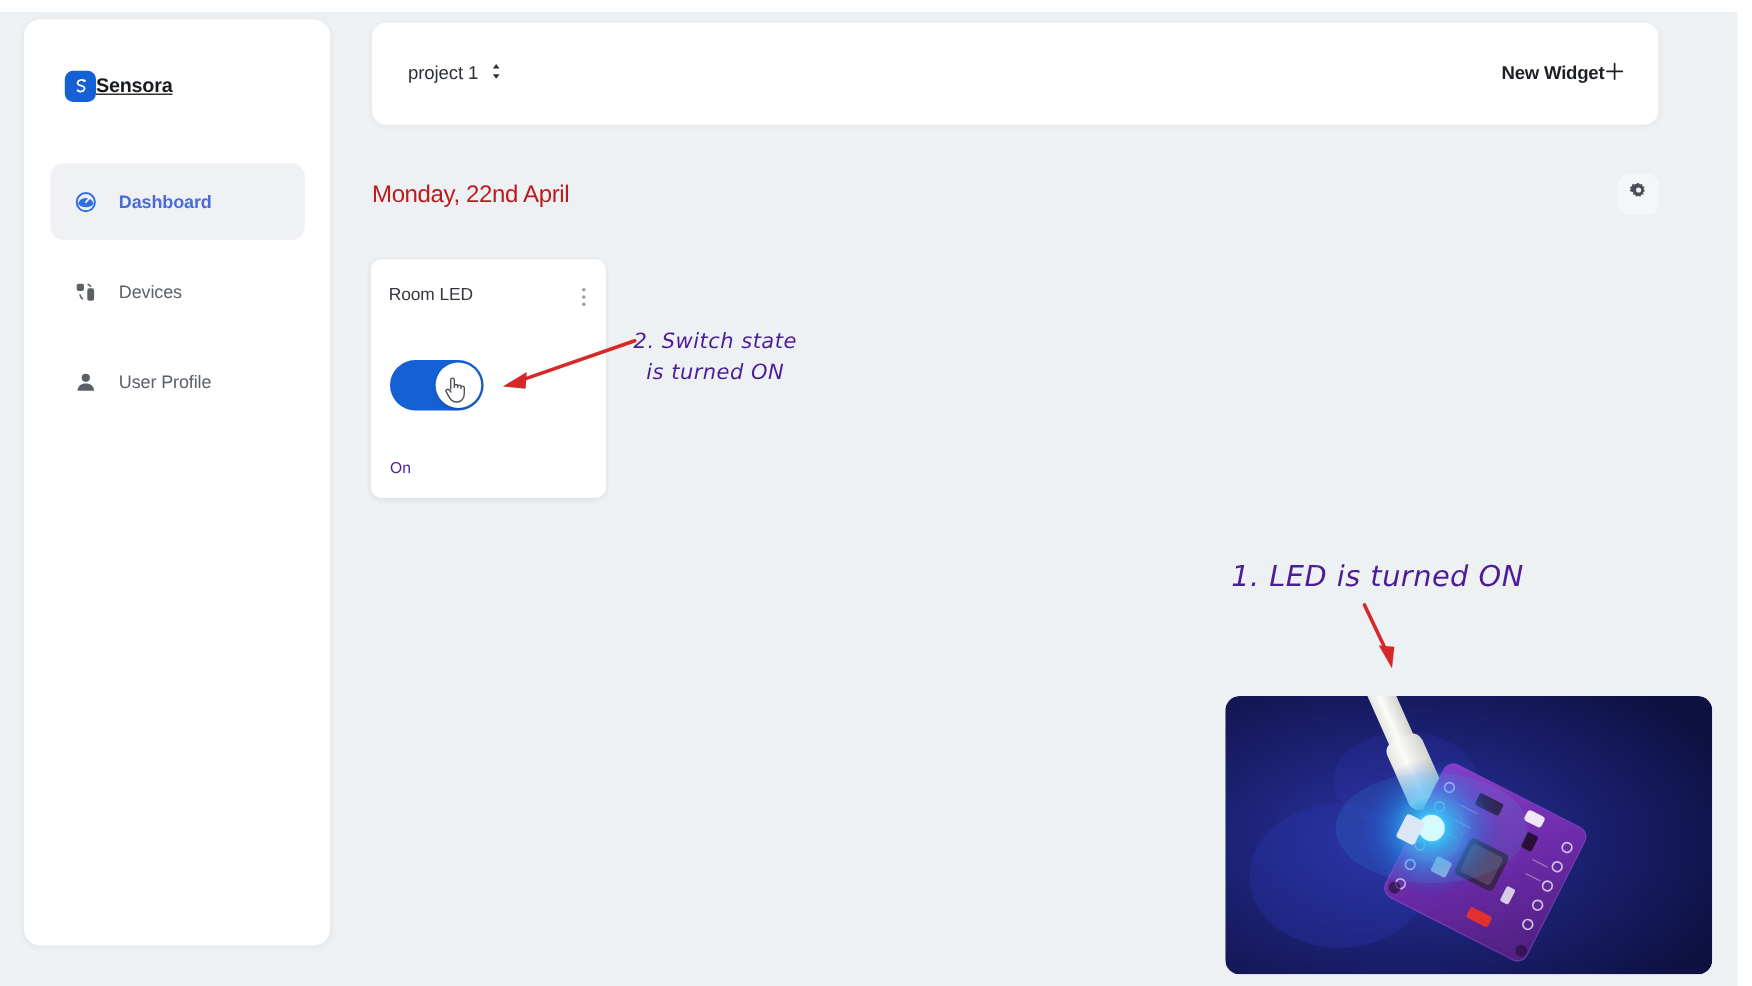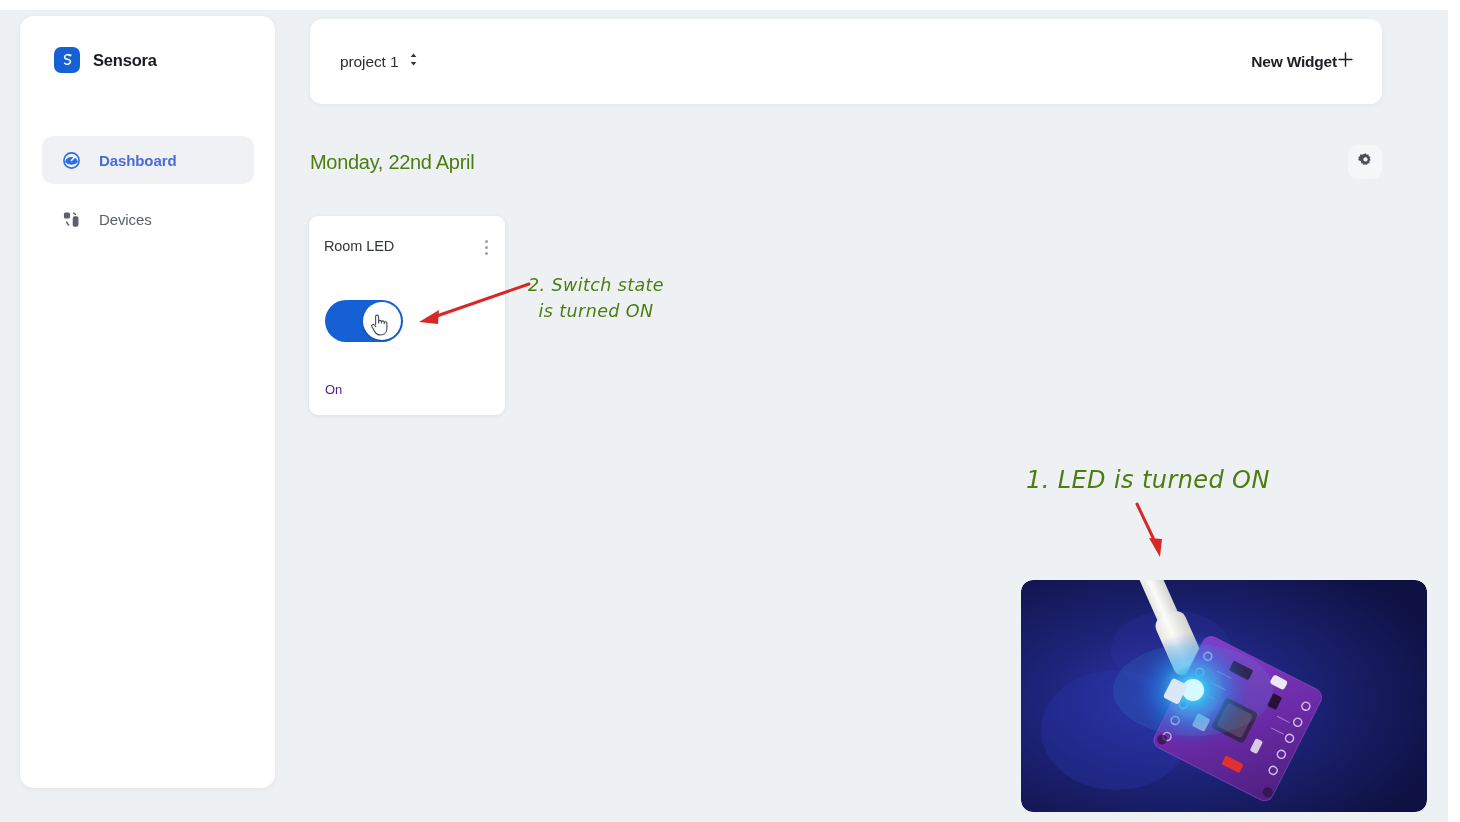--- a/index.html
+++ b/index.html
@@ -38,24 +38,24 @@
     left: 20px; top: 16px;
     width: 255px;
     height: 772px;
     background: #ffffff;
     border-radius: 14px;
     box-shadow: 0 1px 5px rgba(40,60,90,0.07);
   }
 
   .brand {
     position: absolute;
-    left: 34px; top: 31px;
-    display: flex;
-    align-items: center;
-    gap: 13px;
+    left: 34px; top: 43px;
+    display: flex;
+    align-items: center;
+    text-decoration: underline;
   }
 
   .brand-logo {
     width: 26px; height: 26px;
     border-radius: 7px;
     background: #1660d6;
     display: flex;
     align-items: center;
     justify-content: center;
   }
@@ -70,21 +70,21 @@
   .nav {
     position: absolute;
     left: 22px; top: 120px;
     width: 212px;
   }
 
   .nav-item {
     display: flex;
     align-items: center;
     gap: 18px;
-    height: 48px;
+    height: 64px;
     padding-left: 20px;
     border-radius: 11px;
     margin-bottom: 11px;
     cursor: pointer;
   }
   .nav-item.active { background: #eff1f4; }
 
   .nav-icon {
     width: 19px; height: 19px;
     display: flex;
@@ -148,21 +148,21 @@
     position: absolute;
     left: 310px; top: 140px;
     width: 1072px;
     height: 44px;
     display: flex;
     align-items: center;
     justify-content: space-between;
   }
   .date-text {
     font-size: 20px;
-    color: #4d7c0f;
+    color: #b91c1c;
     letter-spacing: -0.3px;
   }
   .settings-btn {
     width: 34px; height: 34px;
     border-radius: 9px;
     background: #f5f6f8;
     display: flex;
     align-items: center;
     justify-content: center;
     cursor: pointer;
@@ -235,21 +235,21 @@
   .widget-status {
     position: absolute;
     left: 16px; bottom: 18px;
     font-size: 13px;
     color: #4c1d95;
   }
 
   
   .annot {
     position: absolute;
-    color: #4d7c0f;
+    color: #4c1d95;
     font-family: "DejaVu Sans", sans-serif;
     font-style: italic;
     white-space: pre-line;
     letter-spacing: 0.4px;
   }
   .annot-switch {
     left: 528px; top: 272px;
     font-size: 17.5px;
     line-height: 26px;
     text-align: center;
@@ -310,20 +310,29 @@
             <rect x="11.3" y="6.6" width="6" height="11" rx="1.8" fill="#5c6069"></rect>
             <path d="M12.2 3.2a5.6 5.6 0 0 1 2 1.6" fill="none" stroke="#5c6069" stroke-width="1.5" stroke-linecap="round"></path>
             <path d="M5 12.6a5.6 5.6 0 0 0 2.1 3.2" fill="none" stroke="#5c6069" stroke-width="1.5" stroke-linecap="round"></path>
           </svg>
         </span>
         <span class="nav-label">Devices</span>
       </div>
 
 
 
+      <div class="nav-item">
+        <span class="nav-icon">
+          <svg width="19" height="19" viewBox="0 0 20 20">
+            <circle cx="10" cy="6.2" r="3.6" fill="#5c6069"></circle>
+            <path d="M2.8 17.4c0-3.9 3.2-6.2 7.2-6.2s7.2 2.3 7.2 6.2z" fill="#5c6069"></path>
+          </svg>
+        </span>
+        <span class="nav-label">User Profile</span>
+      </div>
 
     </div>
   </div>
 
   <div class="topbar">
 
     <div class="project-select">
       <span class="project-label">project 1</span>
       <span>
         <svg width="11" height="15" viewBox="0 0 11 15">

